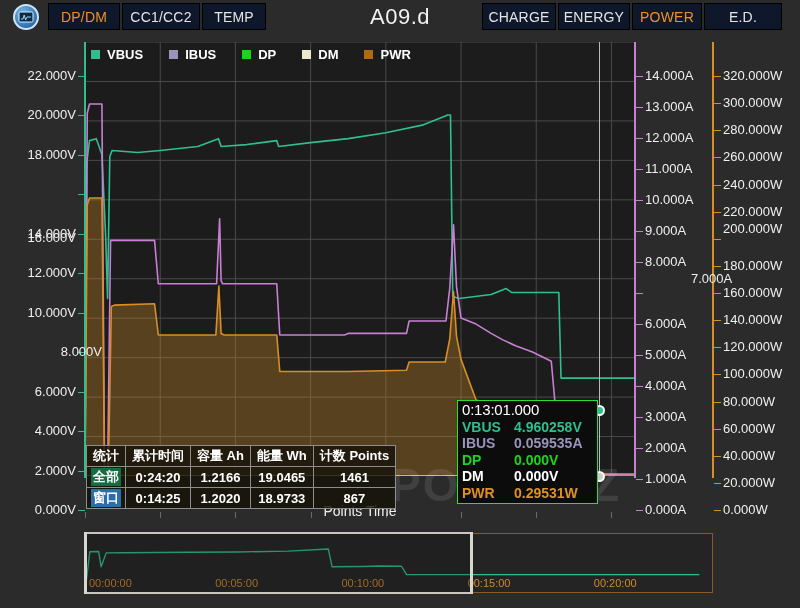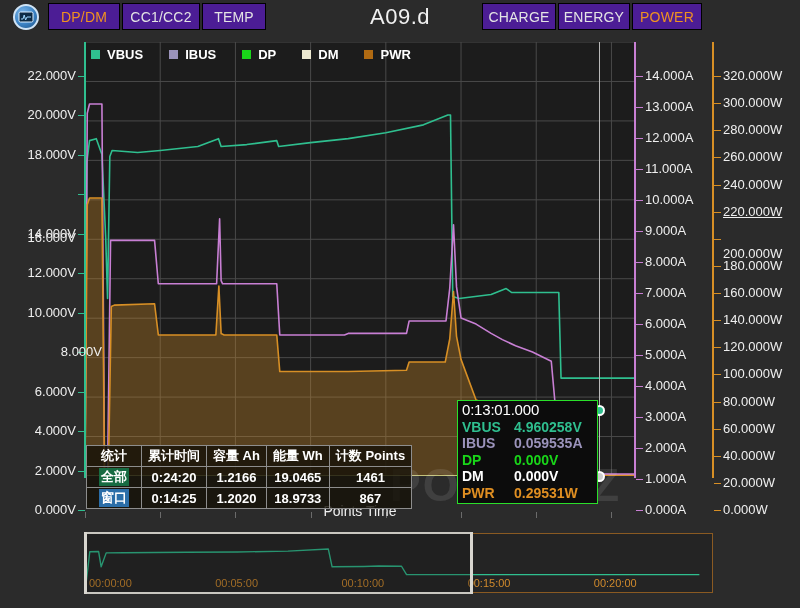--- a/index.html
+++ b/index.html
@@ -15,21 +15,21 @@
   #toolbar{position:absolute;left:0;top:0;width:800px;height:34px;background:#2b2b2b;}
   .tb-icon{
     position:absolute;left:13px;top:4px;width:26px;height:26px;border-radius:50%;
     background:radial-gradient(circle at 35% 30%, #79b4e8 0%, #3b82c4 55%, #1d4f80 100%);
     border:2px solid #cfe3f5;box-sizing:border-box;
     display:flex;align-items:center;justify-content:center;
   }
   .tb-icon svg{display:block;}
   .tbtn{
     position:absolute;top:3px;height:27px;line-height:27px;
-    background:#4c1d95;color:#e4e4e4;
+    background:#0f172a;color:#e4e4e4;
     font-size:14px;text-align:center;letter-spacing:.2px;
     border:1px solid #000;box-sizing:border-box;
     white-space:nowrap;
   }
   .tbtn.on{color:#ef9122;}
   #b_dpdm{left:48px;width:72px;}
   #b_cccc{left:122px;width:78px;}
   #b_temp{left:202px;width:64px;}
   #b_charge{left:482px;width:74px;}
   #b_energy{left:558px;width:72px;}
@@ -82,21 +82,21 @@
   #stats{
     position:absolute;left:86px;top:411px;
     border-collapse:collapse;font-size:13px;font-weight:bold;
     background:rgba(22,18,8,.82);
   }
   #stats td,#stats th{
     border:1px solid #8d8d8d;padding:1px 6px;color:#ffffff;text-align:center;
     font-weight:bold;white-space:nowrap;
   }
   #stats th{font-size:13px;}
-  #stats td.rowhead{padding:1px 12px;border-radius:8px;}
+  #stats td.rowhead{padding:1px 4px;border-radius:8px;}
 
   
   #tooltip{
     position:absolute;left:457px;top:366px;width:141px;
     background:#0c0c0c;border:1px solid #2ae02a;box-sizing:border-box;
     padding:1px 4px 2px 4px;font-size:14px;font-weight:bold;line-height:16.5px;
   }
   #tooltip .ttime{color:#ffffff;font-size:15px;font-weight:normal;letter-spacing:-.2px;}
   #tooltip .trow{display:flex;justify-content:flex-start;}
   #tooltip .tk{width:52px;}
@@ -137,20 +137,21 @@
 
     <div class="tbtn on" id="b_dpdm">DP/DM</div>
     <div class="tbtn" id="b_cccc">CC1/CC2</div>
     <div class="tbtn" id="b_temp">TEMP</div>
 
     <div id="title">A09.d</div>
 
     <div class="tbtn" id="b_charge">CHARGE</div>
     <div class="tbtn" id="b_energy">ENERGY</div>
     <div class="tbtn on" id="b_power">POWER</div>
+    <div class="tbtn" id="b_ed">E.D.</div>
   </div>
 
   <div id="chartwrap">
 
     <div id="plot">
       <svg id="plotsvg" width="549" height="434">
           <line x1="0" y1="434" x2="549" y2="434" stroke="#4a4a4a" stroke-width="1"></line>
           <line x1="0" y1="394.54545454545456" x2="549" y2="394.54545454545456" stroke="#4a4a4a" stroke-width="1"></line>
           <line x1="0" y1="355.0909090909091" x2="549" y2="355.0909090909091" stroke="#4a4a4a" stroke-width="1"></line>
           <line x1="0" y1="315.6363636363636" x2="549" y2="315.6363636363636" stroke="#4a4a4a" stroke-width="1"></line>
@@ -217,21 +218,21 @@
         <div class="lab labR1" style="top: 406px;">2.000A</div>
         <div class="tick tickR1" style="top: 383px;"></div>
         <div class="lab labR1" style="top: 375px;">3.000A</div>
         <div class="tick tickR1" style="top: 352px;"></div>
         <div class="lab labR1" style="top: 344px;">4.000A</div>
         <div class="tick tickR1" style="top: 321px;"></div>
         <div class="lab labR1" style="top: 313px;">5.000A</div>
         <div class="tick tickR1" style="top: 290px;"></div>
         <div class="lab labR1" style="top: 282px;">6.000A</div>
         <div class="tick tickR1" style="top: 259px;"></div>
-        <div class="lab labR1" style="top: 251px;">7.000A</div>
+        <div class="lab labR1" style="top: 237px; margin-left: 46px;">7.000A</div>
         <div class="tick tickR1" style="top: 228px;"></div>
         <div class="lab labR1" style="top: 220px;">8.000A</div>
         <div class="tick tickR1" style="top: 197px;"></div>
         <div class="lab labR1" style="top: 189px;">9.000A</div>
         <div class="tick tickR1" style="top: 166px;"></div>
         <div class="lab labR1" style="top: 158px;">10.000A</div>
         <div class="tick tickR1" style="top: 135px;"></div>
         <div class="lab labR1" style="top: 127px;">11.000A</div>
         <div class="tick tickR1" style="top: 104px;"></div>
         <div class="lab labR1" style="top: 96px;">12.000A</div>
@@ -255,23 +256,23 @@
         <div class="lab labR2" style="top: 332.375px;">100.000W</div>
         <div class="tick tickR2" style="top: 313.25px;"></div>
         <div class="lab labR2" style="top: 305.25px;">120.000W</div>
         <div class="tick tickR2" style="top: 286.125px;"></div>
         <div class="lab labR2" style="top: 278.125px;">140.000W</div>
         <div class="tick tickR2" style="top: 259px;"></div>
         <div class="lab labR2" style="top: 251px;">160.000W</div>
         <div class="tick tickR2" style="top: 231.875px;"></div>
         <div class="lab labR2" style="top: 223.875px;">180.000W</div>
         <div class="tick tickR2" style="top: 204.75px;"></div>
-        <div class="lab labR2" style="top: 212px;">200.000W</div>
+        <div class="lab labR2" style="top: 187px;">200.000W</div>
         <div class="tick tickR2" style="top: 177.625px;"></div>
-        <div class="lab labR2" style="top: 169.625px; text-decoration: underline;">220.000W</div>
+        <div class="lab labR2" style="top: 169.625px;">220.000W</div>
         <div class="tick tickR2" style="top: 150.5px;"></div>
         <div class="lab labR2" style="top: 142.5px;">240.000W</div>
         <div class="tick tickR2" style="top: 123.375px;"></div>
         <div class="lab labR2" style="top: 115.375px;">260.000W</div>
         <div class="tick tickR2" style="top: 96.25px;"></div>
         <div class="lab labR2" style="top: 88.25px;">280.000W</div>
         <div class="tick tickR2" style="top: 69.125px;"></div>
         <div class="lab labR2" style="top: 61.125px;">300.000W</div>
         <div class="tick tickR2" style="top: 42px;"></div>
         <div class="lab labR2" style="top: 34px;">320.000W</div>

